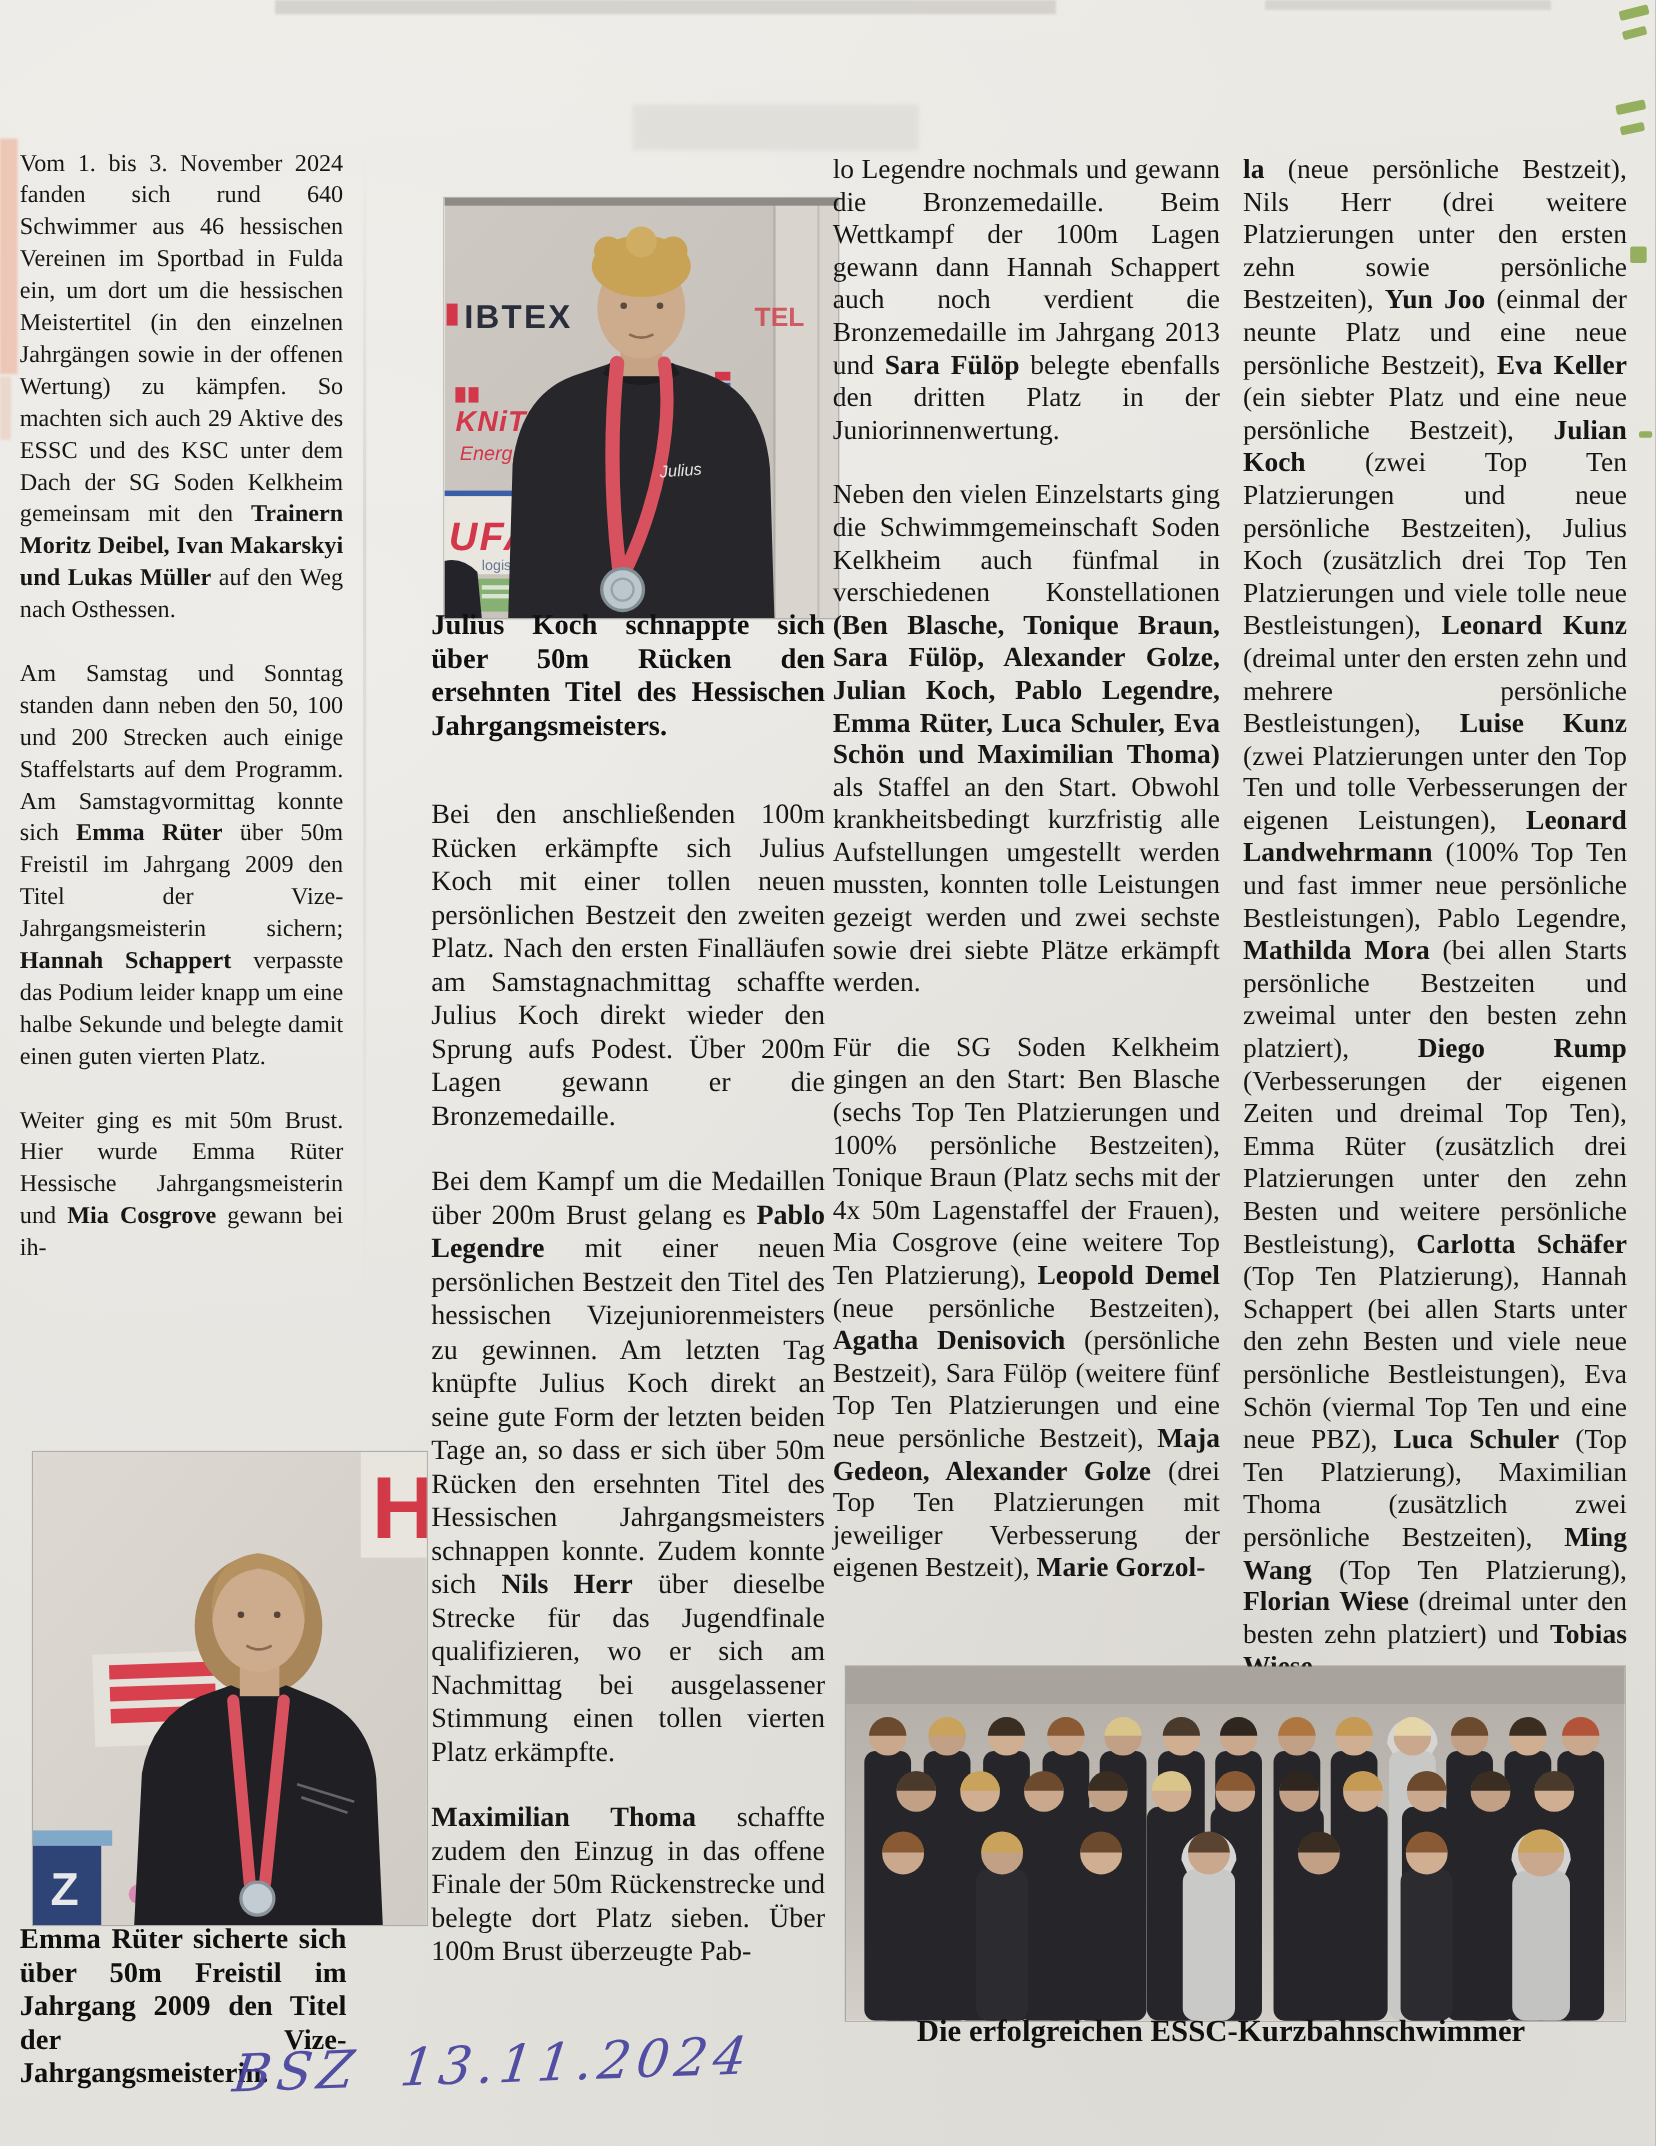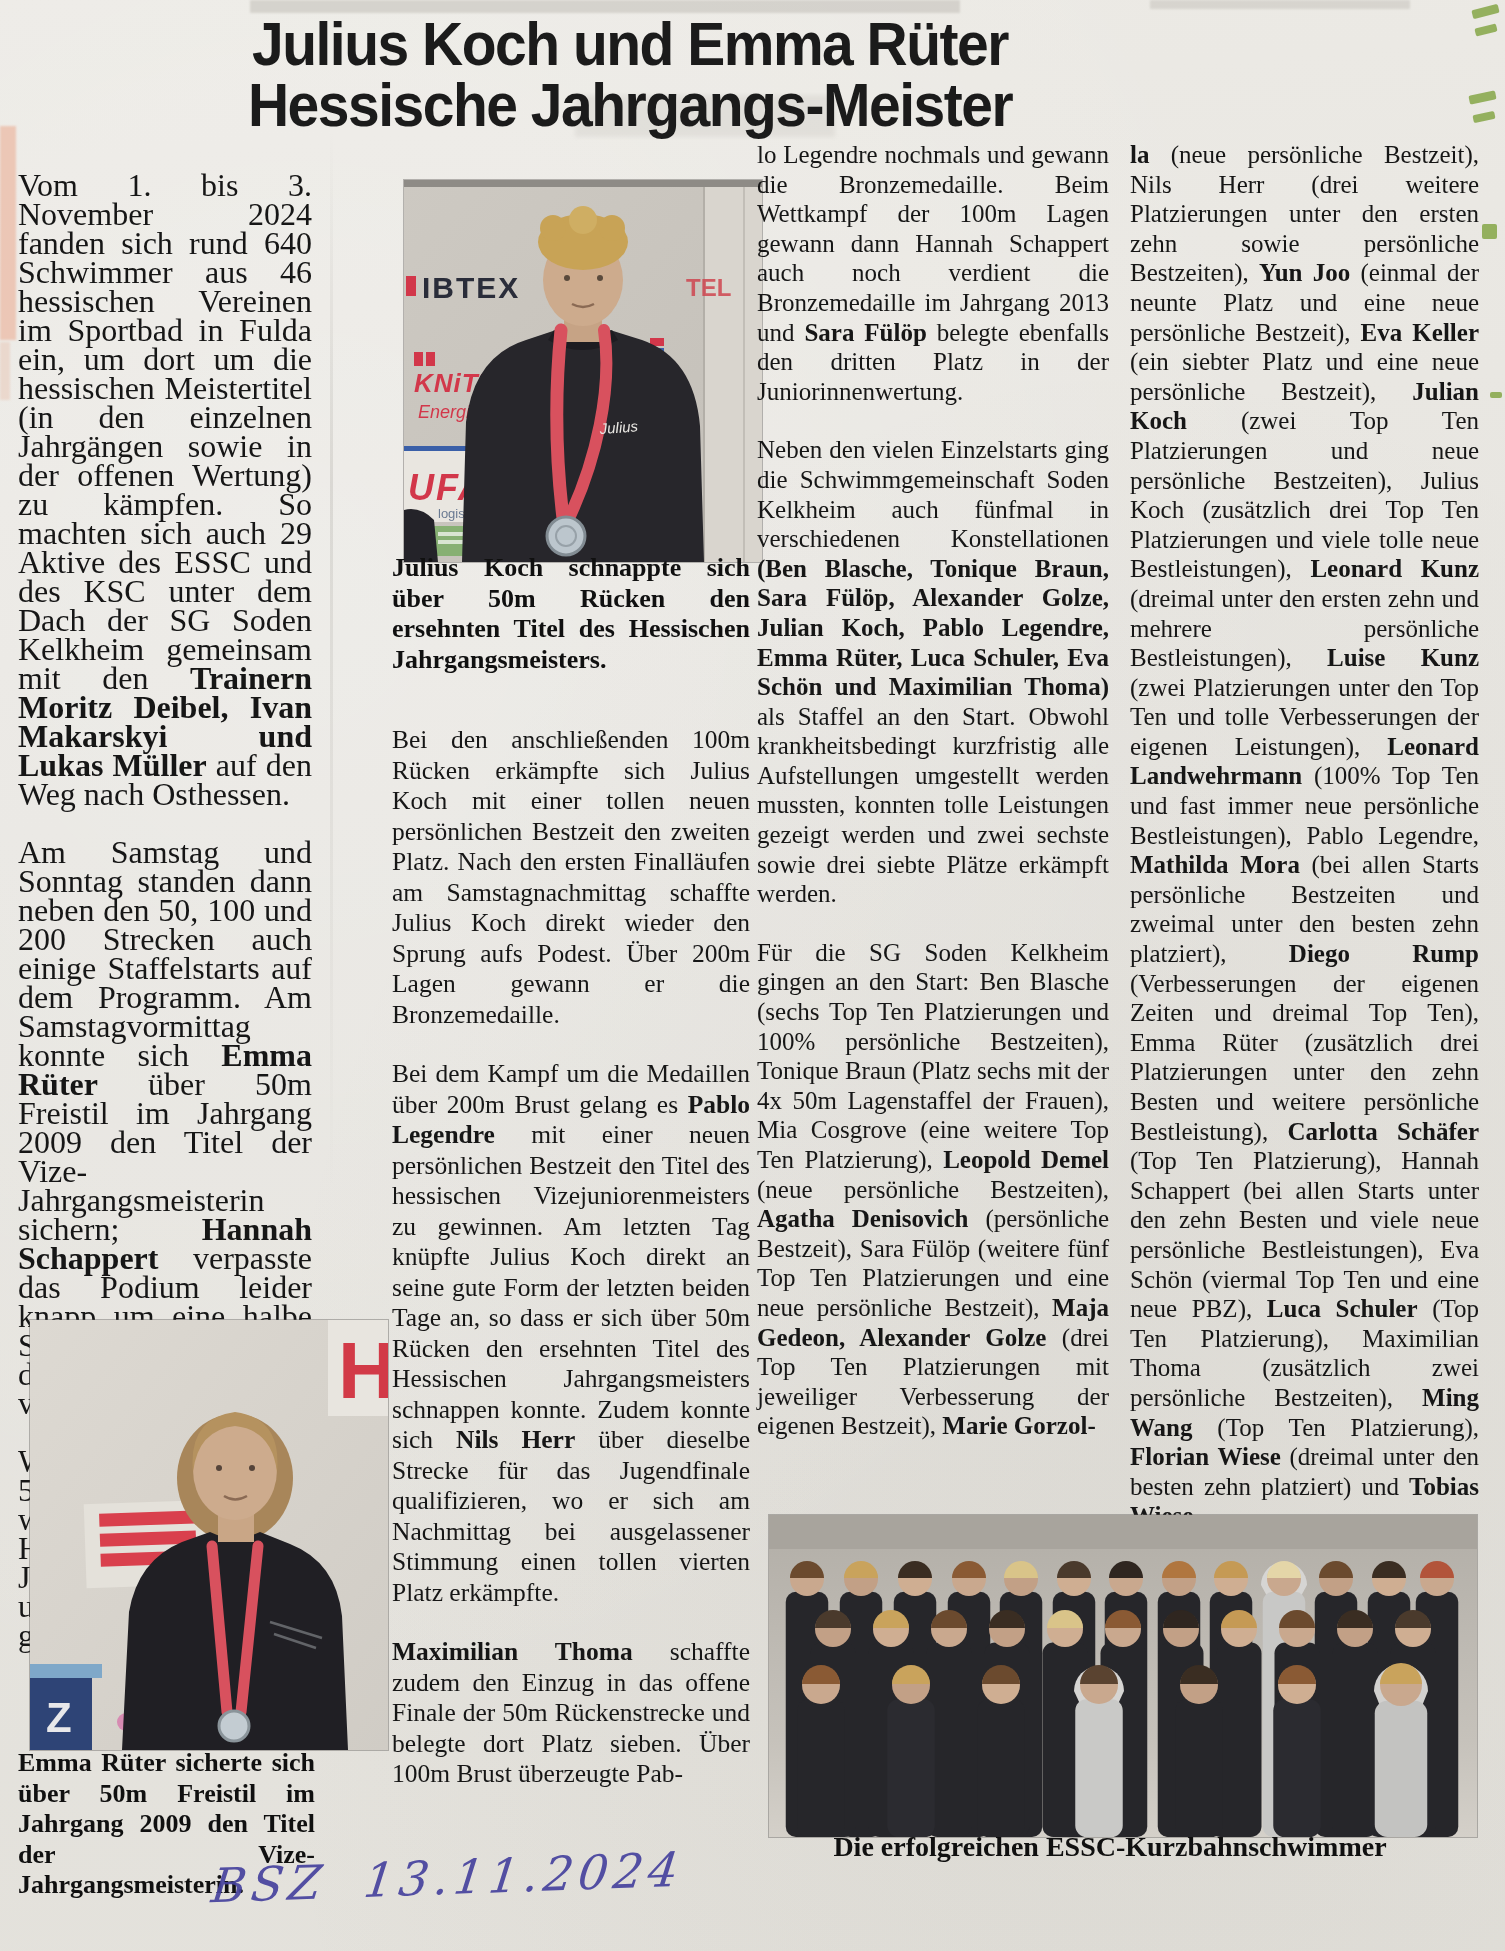--- a/index.html
+++ b/index.html
@@ -11,21 +11,21 @@
       linear-gradient(175deg,#eceae5 0%,#e7e5e0 40%,#e3e1db 100%);
     font-family:"Liberation Serif",serif;color:#161616;
   }
   
   .headline{position:absolute;left:150px;top:14px;width:960px;text-align:center;
     font-family:"Liberation Sans",sans-serif;font-weight:bold;color:#1b1b1b;}
   .hl{font-size:57px;line-height:61px;letter-spacing:-1.5px;transform:scaleY(1.07);}
   
   .col{position:absolute;text-align:justify;font-size:25px;line-height:29.6px;
     hyphens:auto;-webkit-hyphens:auto;overflow-wrap:break-word;}
-  .col1{left:18px;top:133px;width:294px;font-size:32px;line-height:29px;margin-top:38px;}
+  .col1{left:18px;top:133px;width:294px;font-size:22px;line-height:29px;}
   .col2{left:392px;top:696px;width:358px;font-size:25.5px;line-height:30.5px;}
   .col3{left:757px;top:140px;width:352px;}
   .col4{left:1130px;top:140px;width:349px;}
   .para{margin:0;}
   .para.gap{margin-top:29px;}
   .para b{font-weight:bold;}
   
   .photo{position:absolute;margin:12px;box-shadow:0 0 0 1px rgba(90,88,84,.4);}
   .photo svg{display:block;}
   .photo-julius{left:392px;top:168px;}
@@ -68,24 +68,20 @@
   <div class="artifact bleed-mid"></div>
   <div class="artifact bleed-right"></div>
   <div class="artifact green g1"></div>
   <div class="artifact green g2"></div>
   <div class="artifact green g3"></div>
   <div class="artifact green g4"></div>
   <div class="artifact green g5"></div>
   <div class="artifact green g6"></div>
   <div class="artifact fold"></div>
 
-  <header class="headline">
-    <div class="hl">Julius Koch und Emma Rüter</div>
-    <div class="hl">Hessische Jahrgangs-Meister</div>
-  </header>
 
   <section class="col col1">
     <p class="para"><span>Vom 1. bis 3. November 2024 fanden sich rund 640 Schwimmer aus 46 hessischen Vereinen im Sportbad in Fulda ein, um dort um die hessischen Meistertitel (in den einzelnen Jahrgängen sowie in der offenen Wertung) zu kämpfen. So machten sich auch 29 Aktive des ESSC und des KSC unter dem Dach der SG Soden Kelkheim gemeinsam mit den </span><b>Trainern Moritz Deibel, Ivan Makarskyi und Lukas Müller</b><span> auf den Weg nach Osthessen.</span></p>
     <p class="para gap"><span>Am Samstag und Sonntag standen dann neben den 50, 100 und 200 Strecken auch einige Staffelstarts auf dem Programm. Am Samstagvormittag konnte sich </span><b>Emma Rüter</b><span> über 50m Freistil im Jahrgang 2009 den Titel der Vize-Jahrgangsmeisterin sichern; </span><b>Hannah Schappert</b><span> verpasste das Podium leider knapp um eine halbe Sekunde und belegte damit einen guten vierten Platz.</span></p>
     <p class="para gap"><span>Weiter ging es mit 50m Brust. Hier wurde Emma Rüter Hessische Jahrgangsmeisterin und </span><b>Mia Cosgrove</b><span> gewann bei ih-</span></p>
   </section>
 
   <figure class="photo photo-julius">
     <svg width="358" height="382" viewBox="0 0 358 382">
       <defs>

